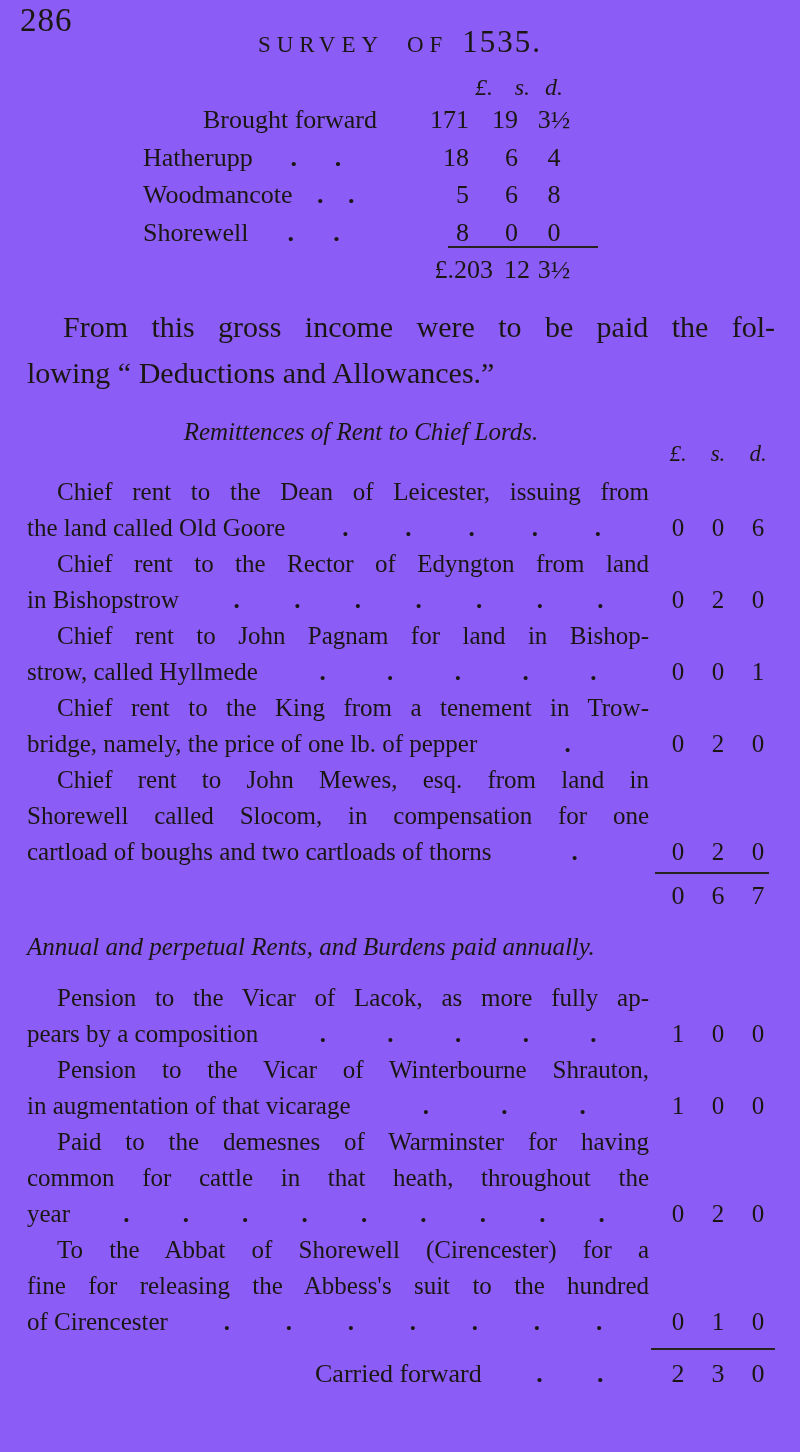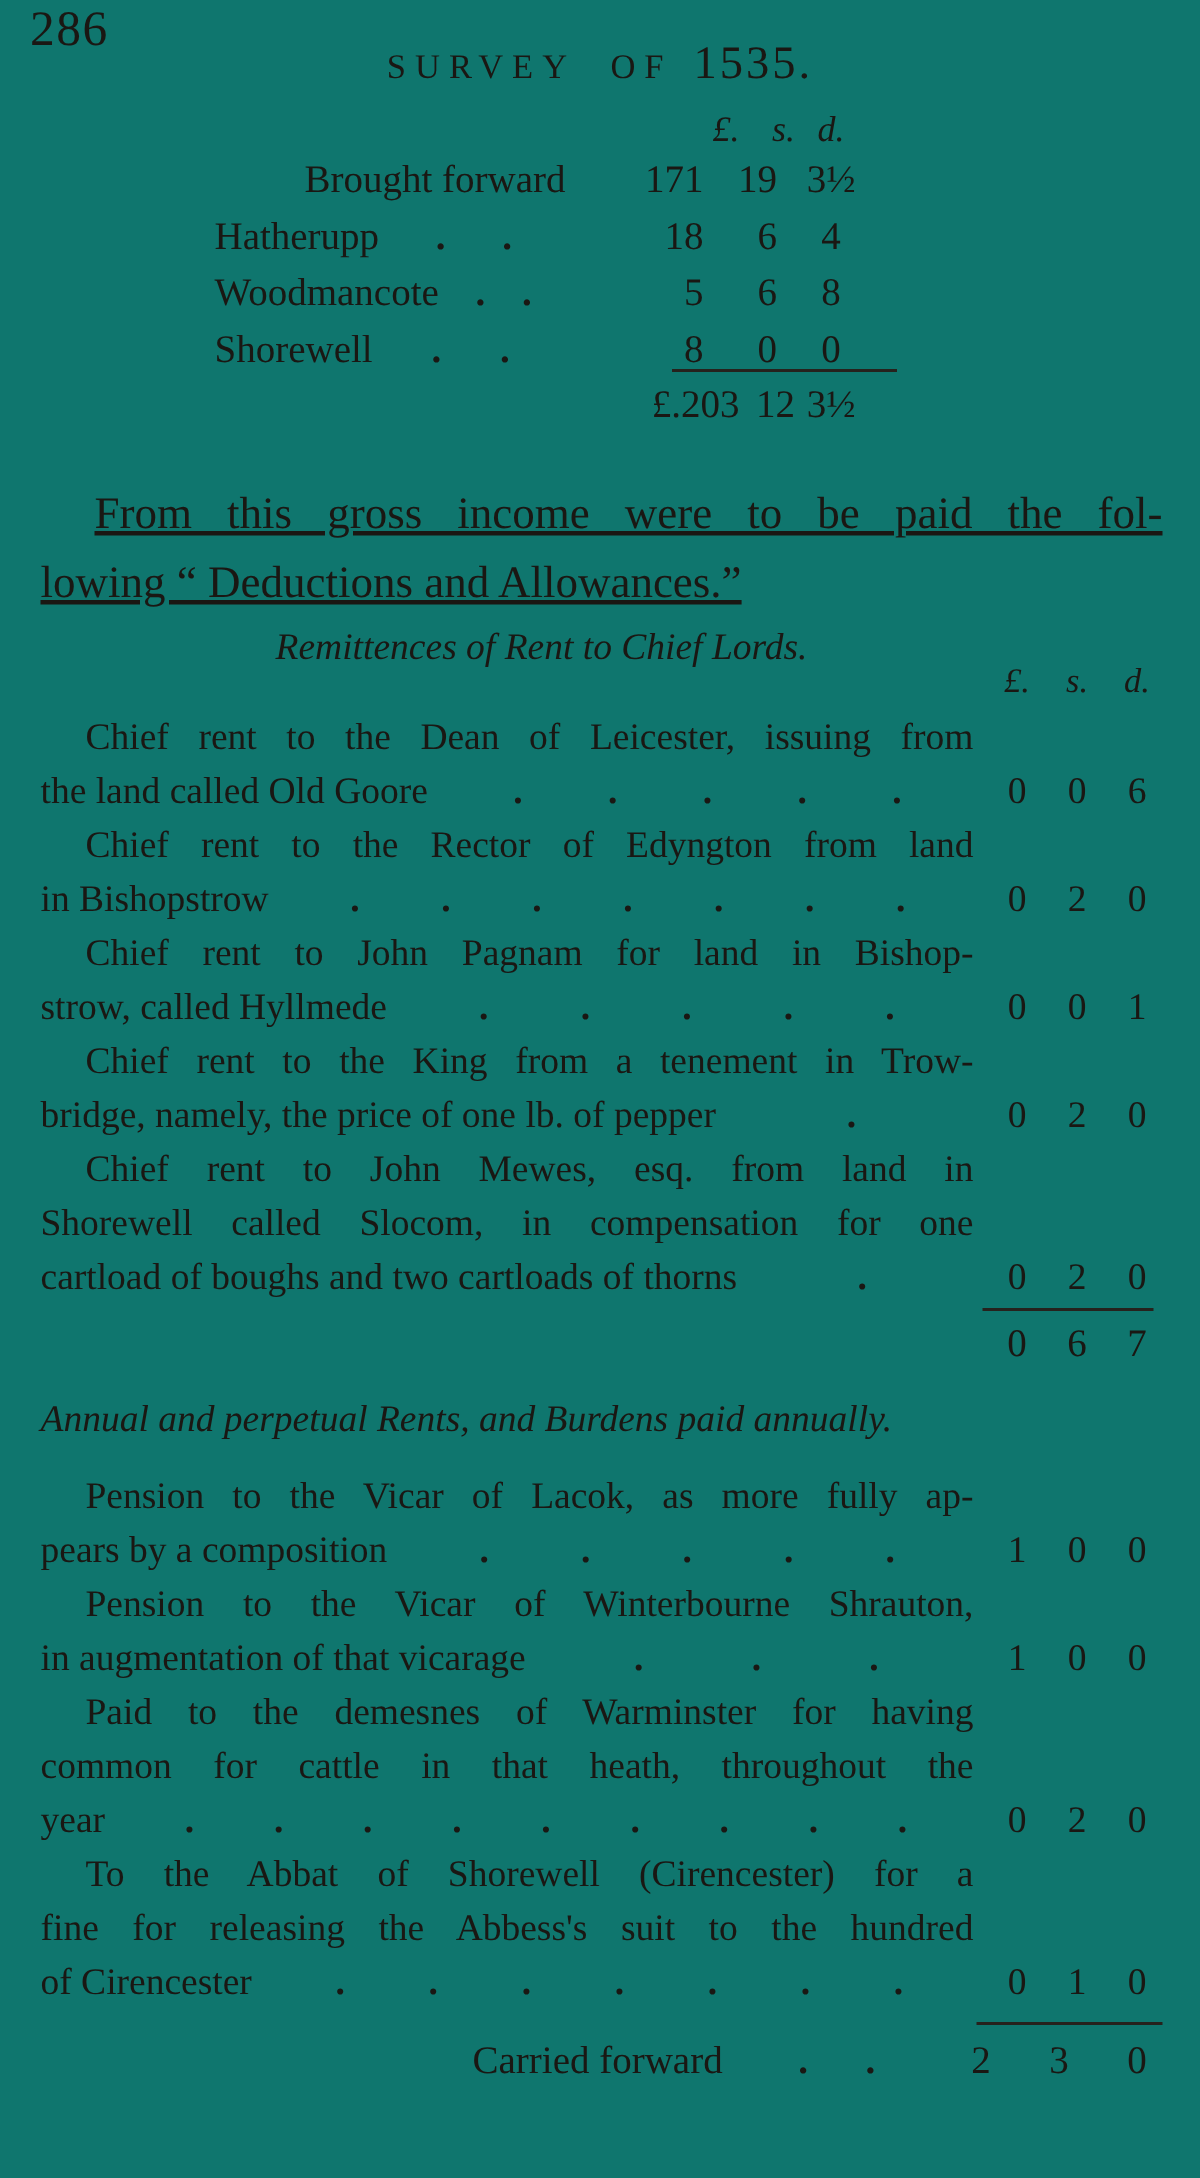--- a/index.html
+++ b/index.html
@@ -1,18 +1,18 @@
 <!DOCTYPE html>
 <html><head>
 <meta charset="utf-8">
 <style>
   html,body{margin:0;padding:0;background:#d8d8d4;}
   .page{
     position:relative;width:800px;height:1452px;margin:0 auto;
-    background:#0f766e;color:#1a1713;
+    background:#8b5cf6;color:#1a1713;
     font-family:"Liberation Serif","DejaVu Serif",serif;
     overflow:hidden;
   }
   
   .pagenum{position:absolute;left:20px;top:2px;font-size:33px;letter-spacing:1px;}
   .title{position:absolute;left:0;top:8px;width:800px;text-align:center;white-space:nowrap;margin-top:16px;}
   .title .t-small{font-size:23px;letter-spacing:6px;word-spacing:12px;}
   .title .t-year{font-size:31px;letter-spacing:2px;margin-left:10px;}
 
   
@@ -24,21 +24,21 @@
   .sc-d{width:48px;text-align:center;}
   .srow{display:flex;height:37.5px;align-items:baseline;gap:12px;}
   .slabel{flex:1;display:flex;align-items:baseline;min-width:0;}
   .slabel.right{justify-content:flex-end;padding-right:2px;}
   .sleader{flex:1;display:flex;justify-content:space-evenly;align-items:baseline;}
   .dot{font-style:normal;font-weight:bold;}
   .srule{position:absolute;left:305px;top:172px;width:150px;border-top:2.5px solid #26221d;}
   .stotal{position:absolute;left:0;top:181px;width:435px;display:flex;align-items:baseline;justify-content:flex-end;}
 
   
-  .para{position:absolute;left:27px;top:320px;width:748px;font-size:30px;line-height:46px;text-decoration:underline;}
+  .para{position:absolute;left:27px;top:304px;width:748px;font-size:30px;line-height:46px;}
   .para .l1{text-align:justify;text-align-last:justify;text-indent:36px;}
 
   
   .rem-head{position:absolute;left:0;top:418px;width:722px;text-align:center;font-style:italic;font-size:25px;}
   .ann-head{position:absolute;left:27px;top:933px;width:743px;text-align:left;font-style:italic;font-size:25px;}
 
   
   .lsd2{position:absolute;left:658px;top:441px;width:120px;display:flex;font-style:italic;font-size:23px;}
   .lsd2 span{width:40px;text-align:center;}
 
@@ -50,21 +50,21 @@
   .t{white-space:nowrap;}
   .t.ind{text-indent:30px;}
   .t.fill{width:622px;white-space:normal;text-align:justify;text-align-last:justify;}
   .leader{flex:1;display:flex;justify-content:space-evenly;align-items:baseline;}
   .amt{width:40px;text-align:center;}
 
   
   .rule2{position:absolute;left:655px;top:872px;width:114px;border-top:2.5px solid #26221d;}
   .subtotal{position:absolute;left:658px;top:881px;width:120px;display:flex;font-size:26px;}
   .rule3{position:absolute;left:651px;top:1348px;width:124px;border-top:2.5px solid #26221d;}
-  .carried{position:absolute;left:27px;top:1359px;width:751px;display:flex;align-items:baseline;font-size:26px;gap:12px;}
+  .carried{position:absolute;left:27px;top:1359px;width:751px;display:flex;align-items:baseline;font-size:26px;}
   .carried .cf-label{margin-left:288px;white-space:nowrap;}
 </style>
 </head>
 <body>
 
 <div class="page">
 
   <div class="pagenum">286</div>
   <div class="title">
     <span class="t-small">SURVEY OF</span>

